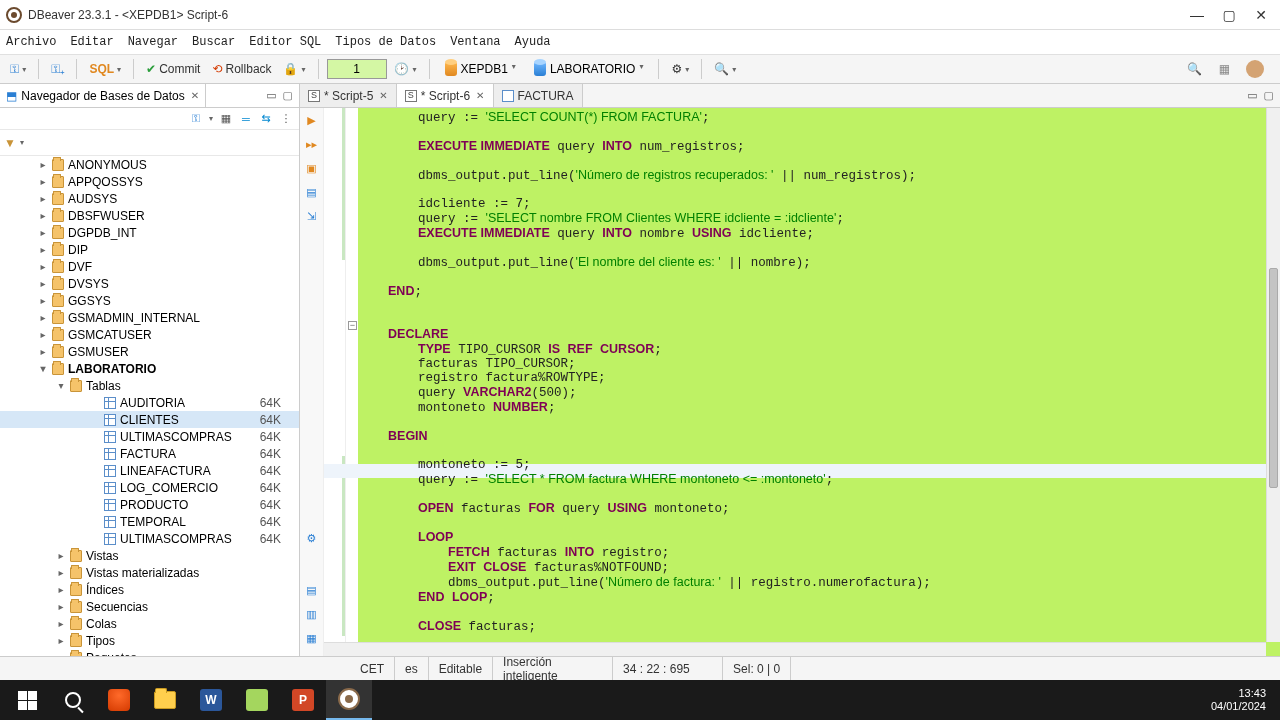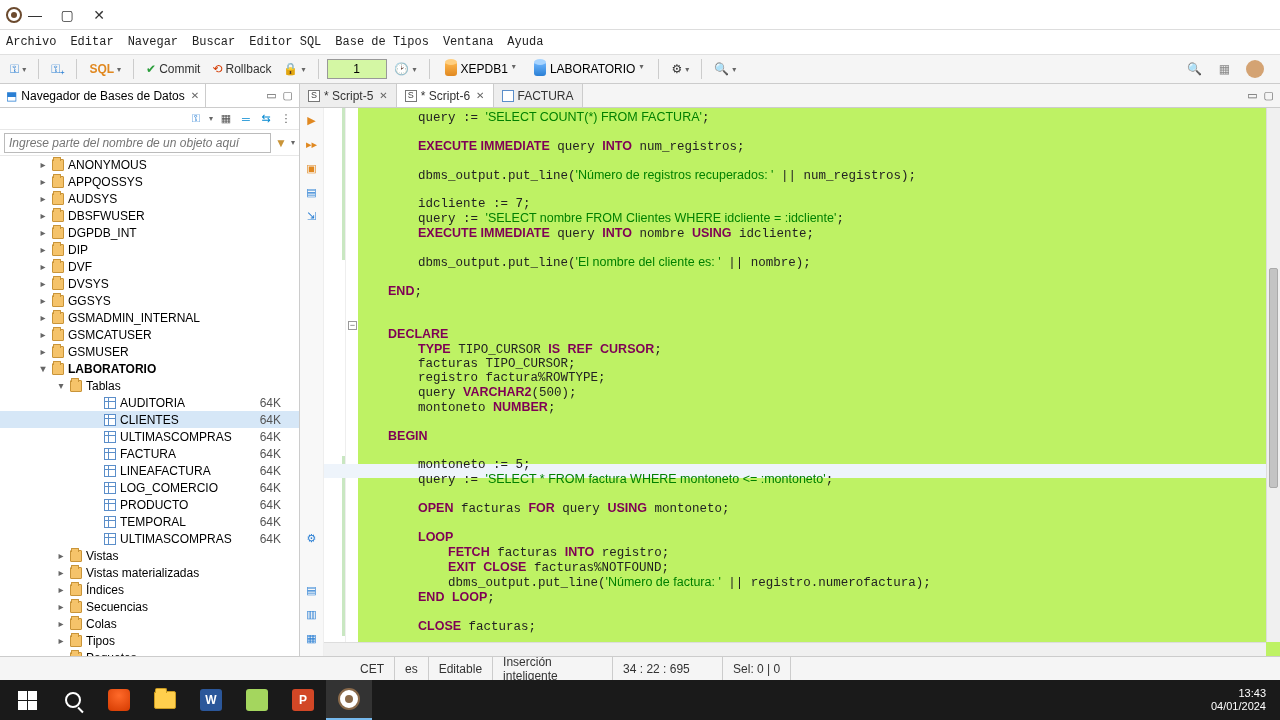--- a/index.html
+++ b/index.html
@@ -110,34 +110,35 @@
 .win-logo { display:grid; grid-template:repeat(2,9px)/repeat(2,9px); gap:1px; }
 .win-logo span { background:#fff; }
 .search-ico { width:16px;height:16px;border:2px solid #fff;border-radius:50%;position:relative;}
 .search-ico::after{content:"";position:absolute;right:-5px;bottom:-5px;width:7px;height:2px;background:#fff;transform:rotate(45deg);}
 </style>
 </head>
 <body>
 
 <div class="titlebar">
   <div class="app-icon"></div>
+  <div class="title">DBeaver 23.3.1 - &lt;XEPDB1&gt; Script-6</div>
   <div class="win-btns">
     <div class="win-btn">—</div>
     <div class="win-btn">▢</div>
     <div class="win-btn">✕</div>
   </div>
 </div>
 
 <div class="menubar">
   <span>Archivo</span>
   <span>Editar</span>
   <span>Navegar</span>
   <span>Buscar</span>
   <span>Editor SQL</span>
-  <span>Base de Tipos</span>
+  <span>Tipos de Datos</span>
   <span>Ventana</span>
   <span>Ayuda</span>
 </div>
 
 <div class="toolbar">
   <div class="tb-btn">
       <span style="color:#2a7fd4">⚿</span>
       <span class="tb-drop">▾</span>
     </div>
   <div class="tb-sep"></div>
@@ -214,21 +215,20 @@
     </div>
     <div class="lp-toolbar">
       <span class="mini" style="color:#2a7fd4">⚿</span>
         <span class="tb-drop">▾</span>
       <span class="mini">▦</span>
       <span class="mini" style="color:#0288d1">═</span>
       <span class="mini" style="color:#0288d1">⇆</span>
       <span class="mini">⋮</span>
     </div>
     <div class="lp-search">
-      <input placeholder="Ingrese parte del nombre de un objeto aquí" style="">
       <span style="color:#c99438">▼</span>
         <span class="tb-drop">▾</span>
     </div>
     <div class="lp-tree" id="tree">
         <div class="tree-row lvl-schema">
           <span class="tw">▸</span>
           <span class="ic-schema"></span>
           <span>ANONYMOUS</span>
         </div>
         <div class="tree-row lvl-schema">

